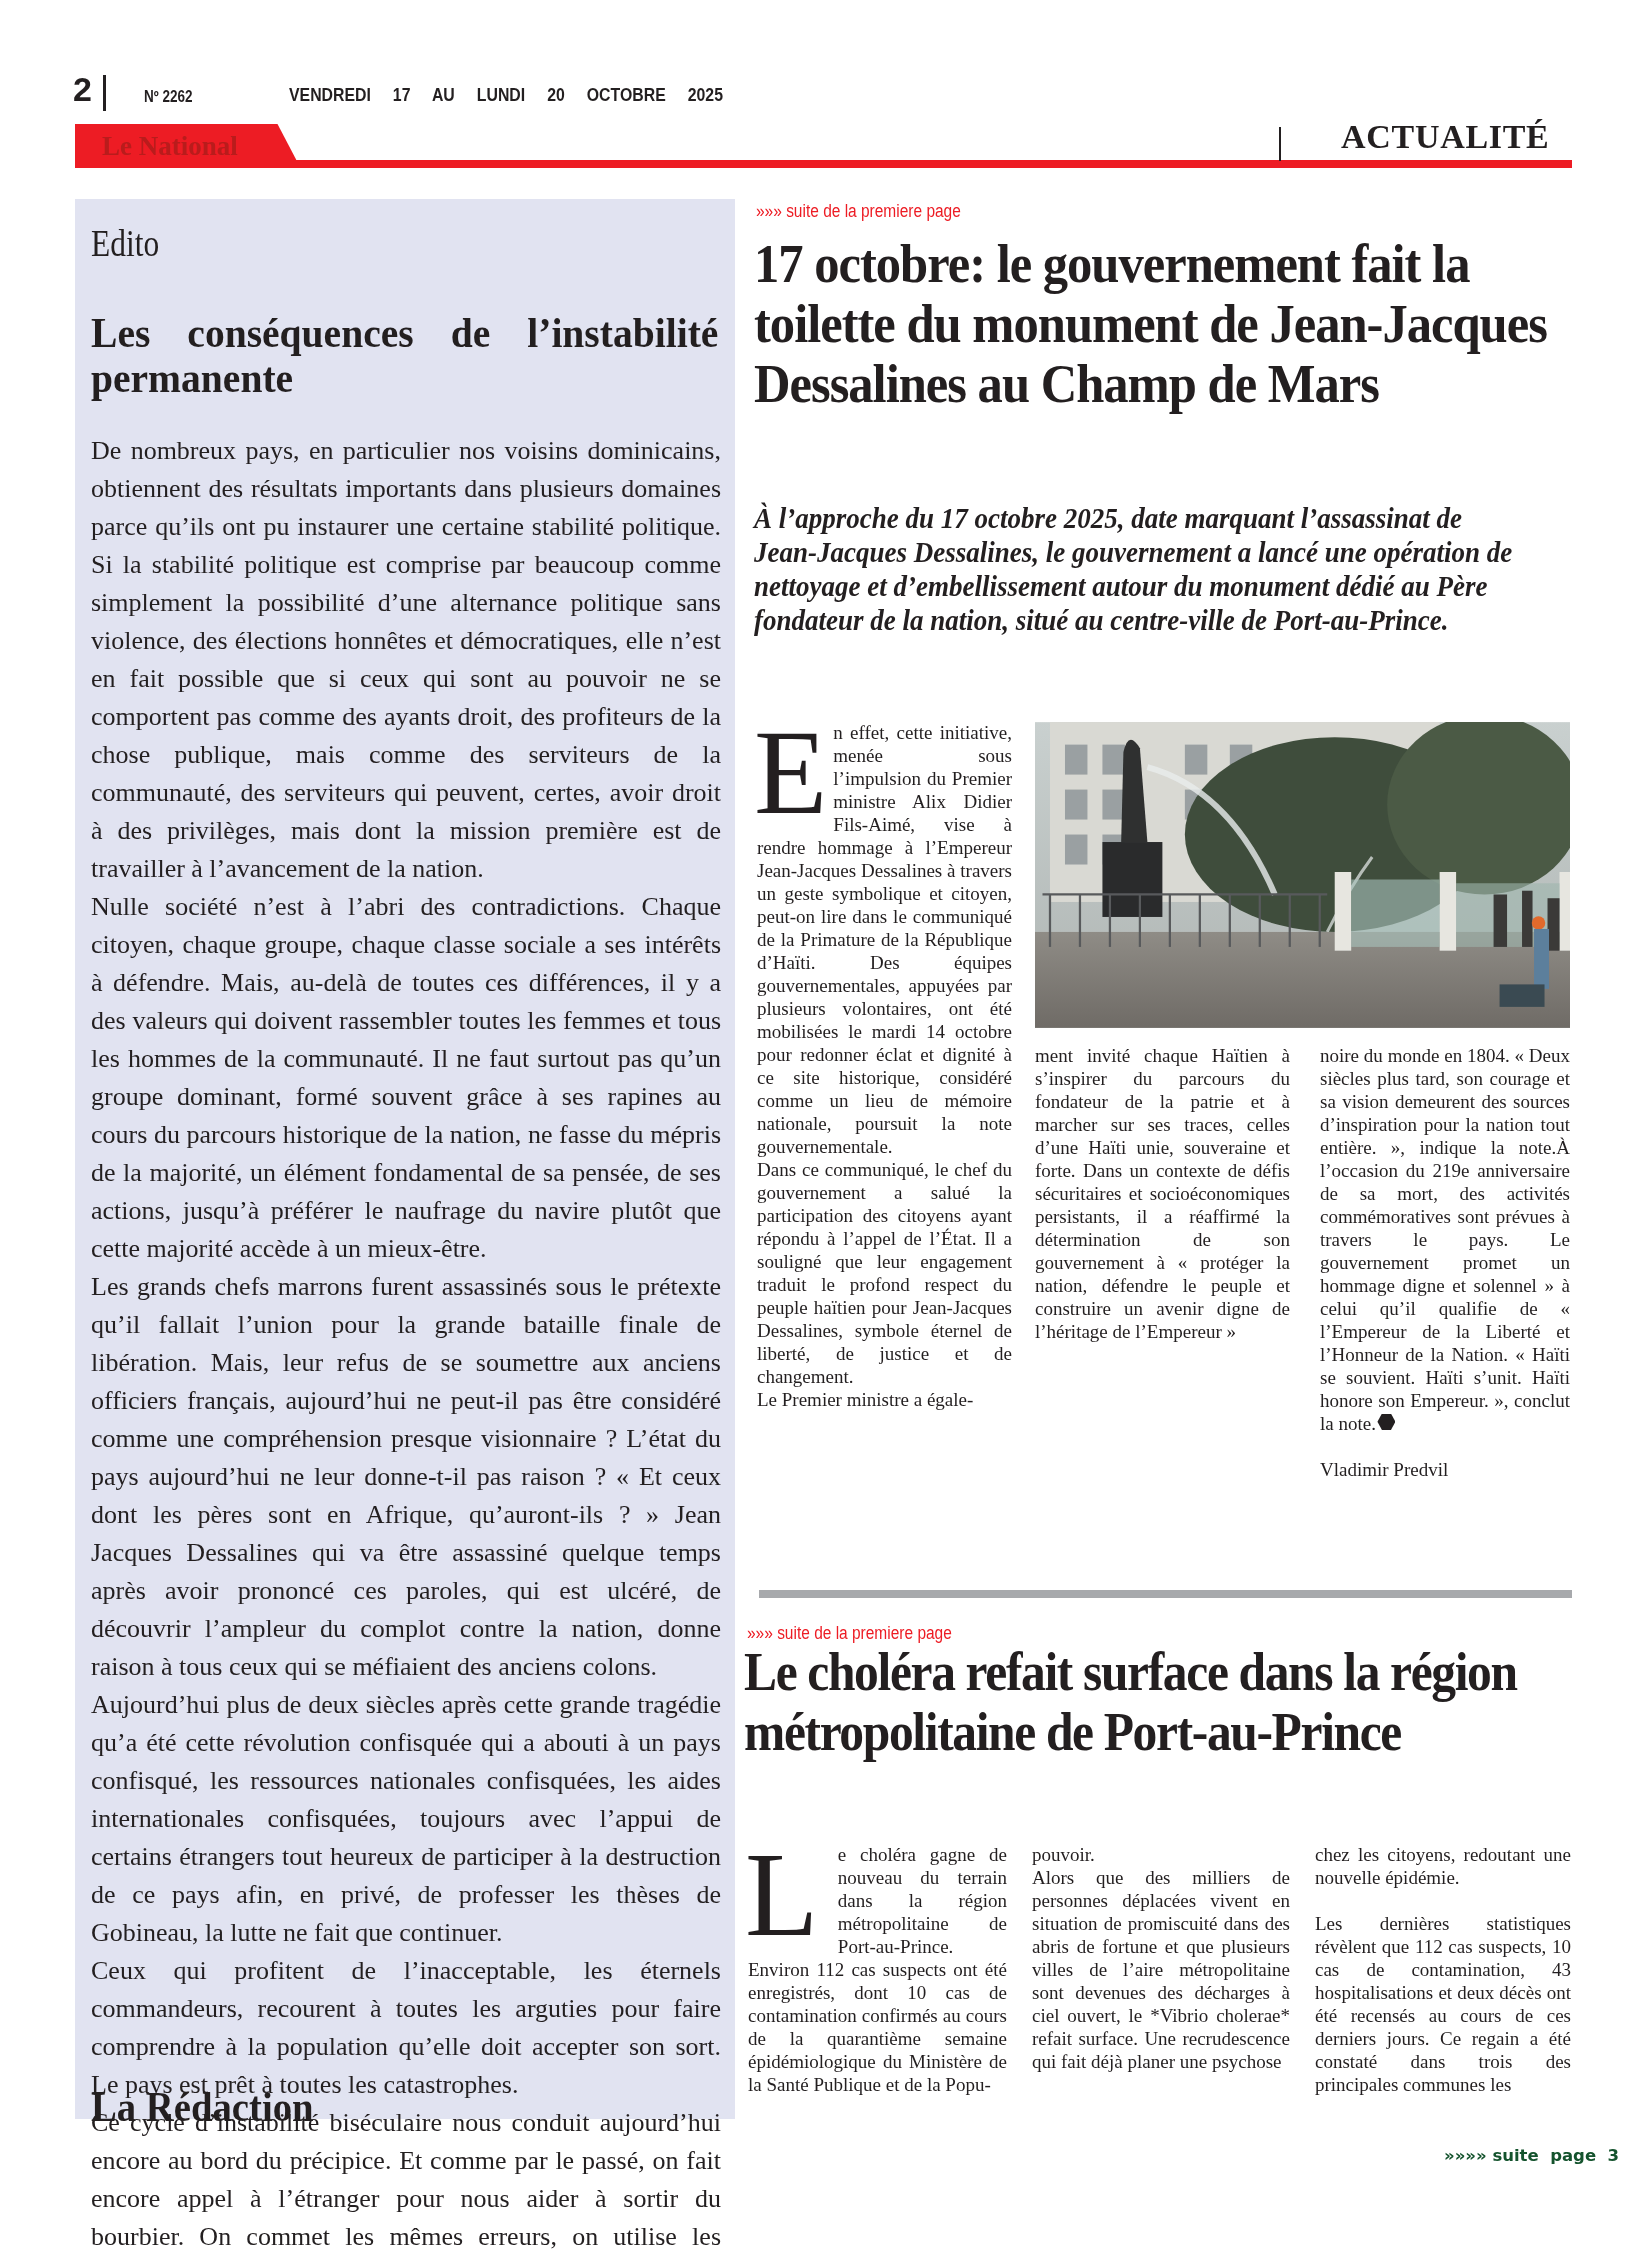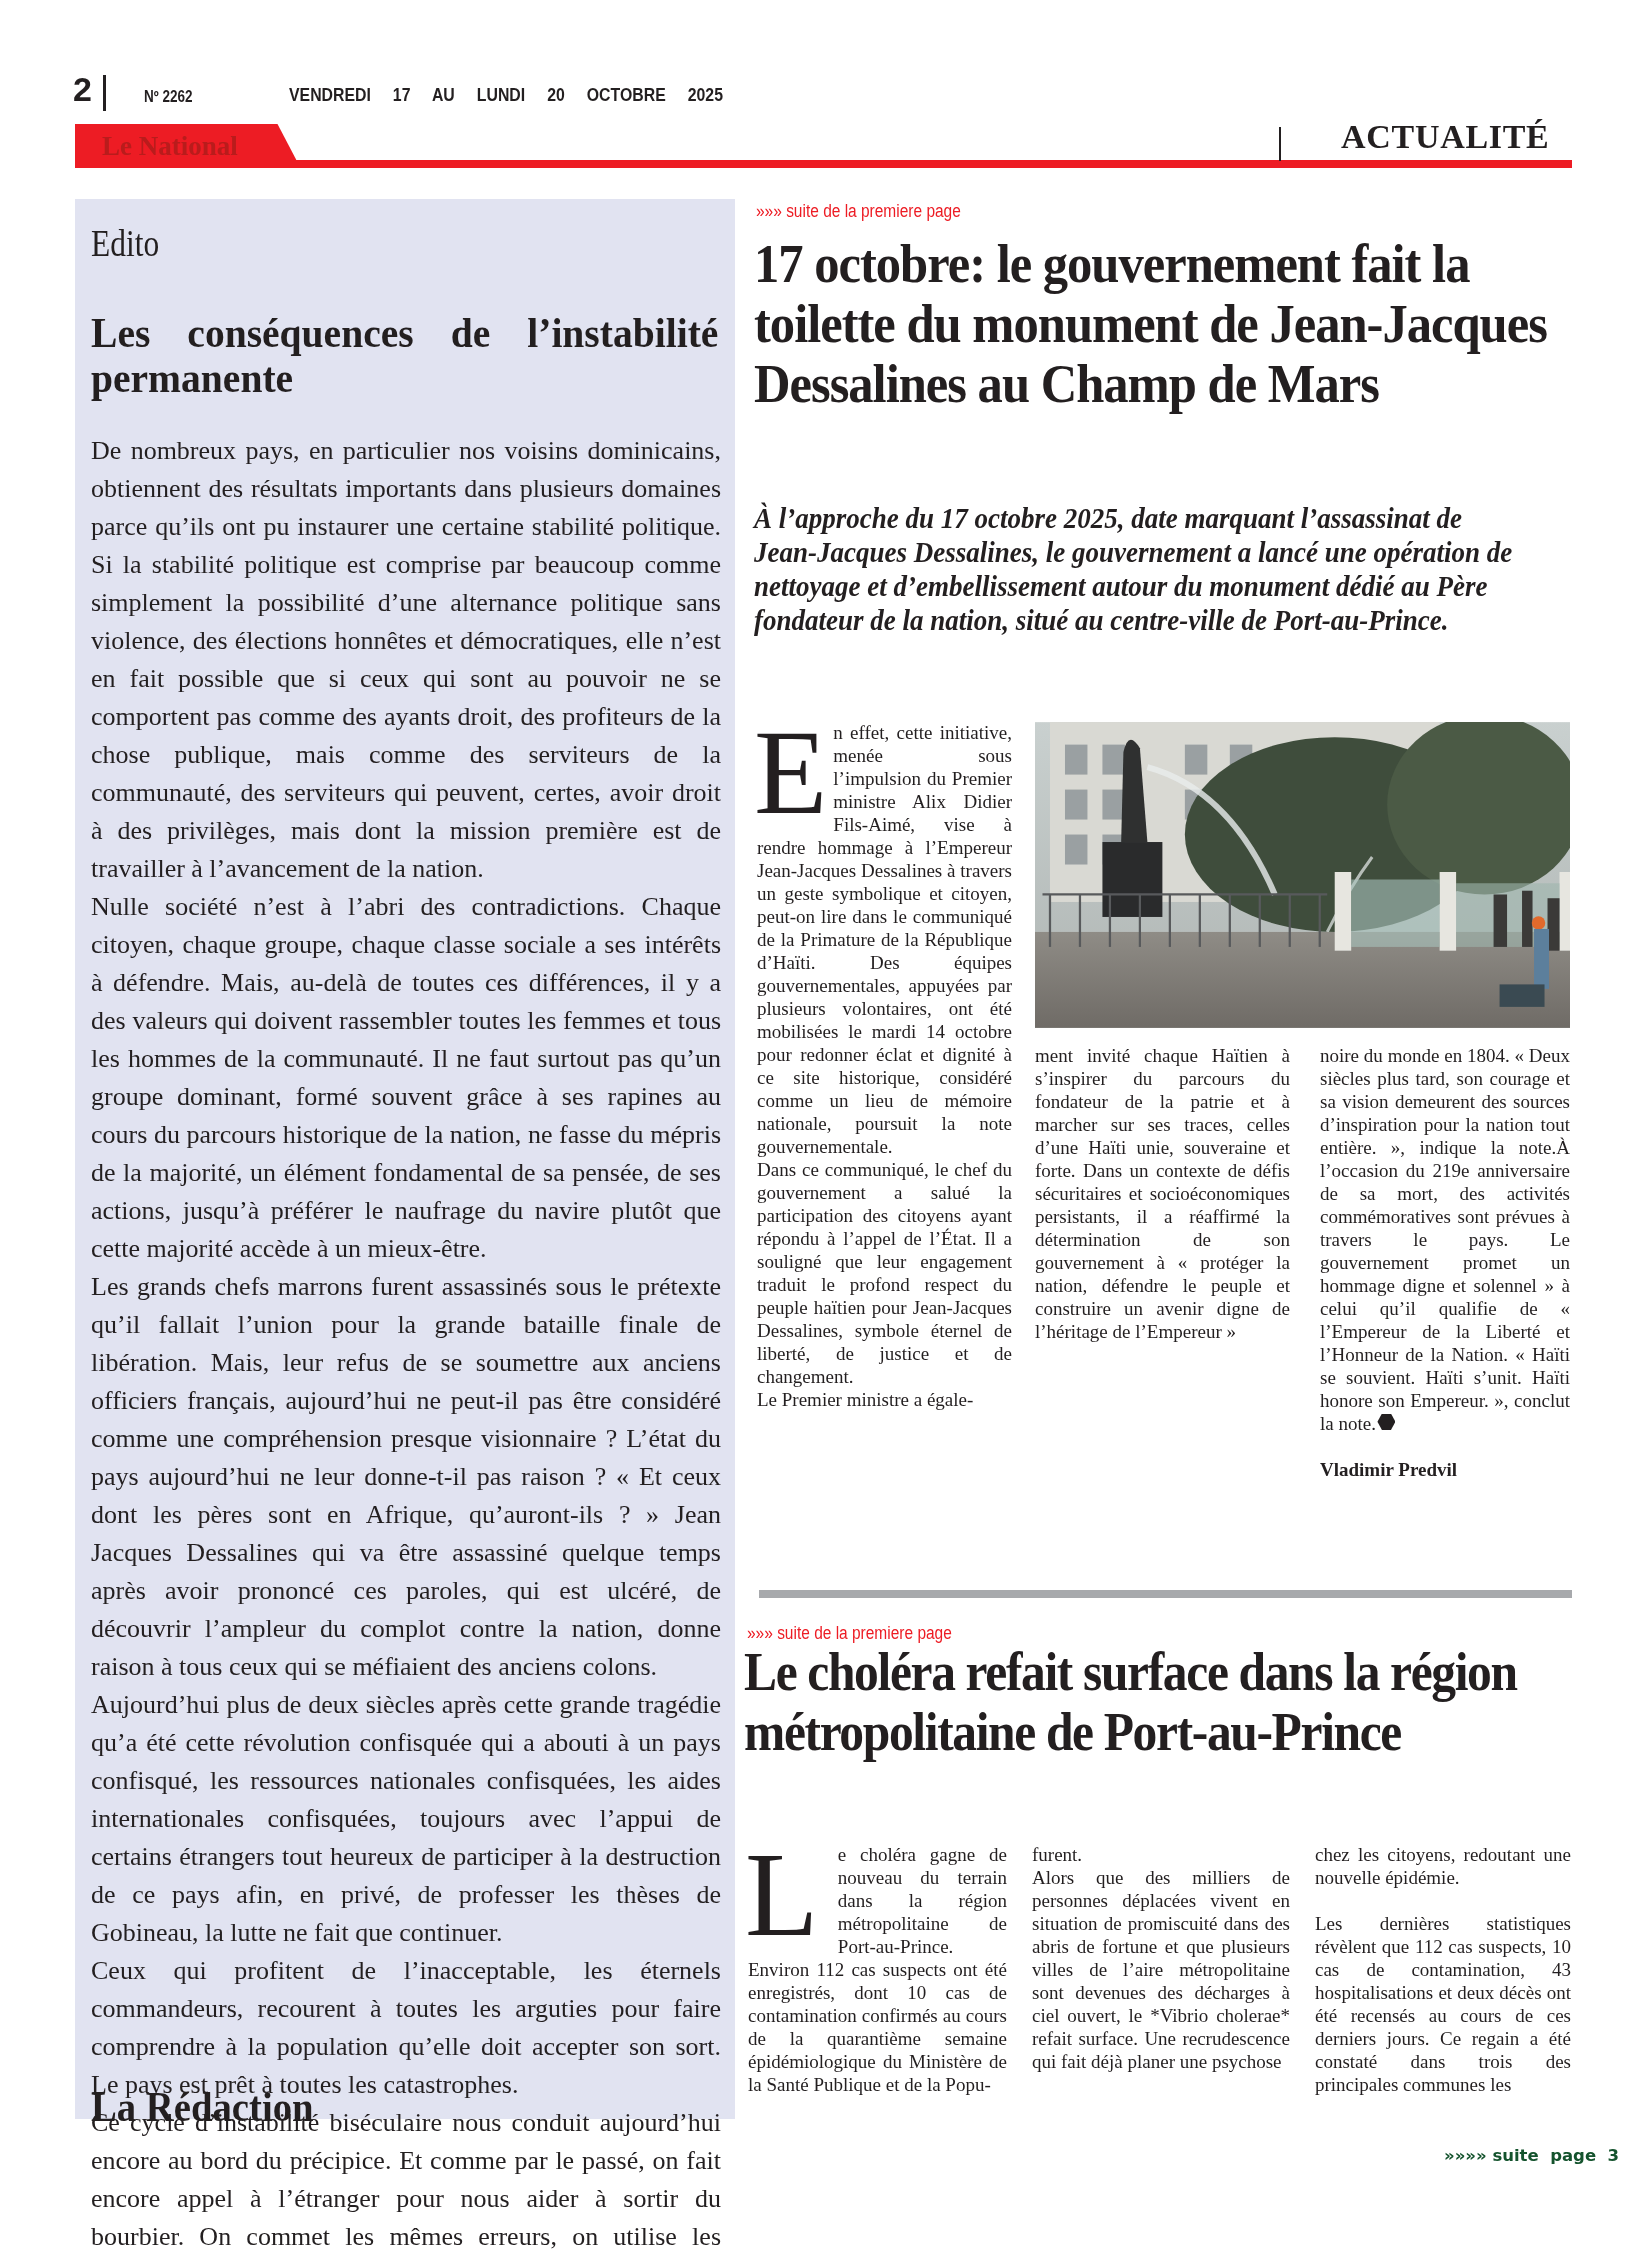--- a/index.html
+++ b/index.html
@@ -26,21 +26,21 @@
   .edito-sign { position:absolute; left:91px; top:2082px; font-weight:bold; font-size:43px; transform:scaleX(0.9); transform-origin:left; }
 
   
   .kicker-red { position:absolute; font-family:"Liberation Sans", sans-serif; color:#ed1c24; font-size:18px; transform:scaleX(0.86); transform-origin:left; white-space:nowrap; }
   .a1-title { position:absolute; left:754px; top:234px; width:870px; font-weight:bold; font-size:55px; line-height:60px; letter-spacing:-1.1px; transform:scaleX(0.92); transform-origin:left; }
   .a1-lede { position:absolute; left:754px; top:501px; width:862px; font-weight:bold; font-style:italic; font-size:30px; line-height:34px; transform:scaleX(0.9); transform-origin:left; }
   .col { position:absolute; font-size:19px; line-height:23px; text-align:justify; font-family:"Liberation Serif", serif; }
   .col p { margin:0; }
   .dropcap { float:left; font-size:120px; line-height:93px; margin:4.5px 6px -4.5px -3px; font-family:"Liberation Serif", serif; }
   .photo { position:absolute; left:1035px; top:722px; width:535px; height:306px; overflow:hidden; }
-  .byline { font-weight:bold; }
+  .byline { font-weight:normal; }
   .grey-rule { position:absolute; left:759px; top:1590px; width:813px; height:7.5px; background:#a7a9ac; }
 
   
   .a2-title { position:absolute; left:744px; top:1642px; width:900px; font-weight:bold; font-size:55px; line-height:60px; letter-spacing:-1.5px; transform:scaleX(0.9); transform-origin:left; }
   .suite-link { position:absolute; left:1444px; top:2146px; font-family:"DejaVu Sans", sans-serif; color:#14532d; font-size:16.5px; white-space:nowrap;font-weight:bold; }
 </style>
 </head>
 <body>
 
 <div class="pg-num">2</div>
@@ -153,21 +153,21 @@
 
 <div class="kicker-red" style="left:747px; top:1623px;">»»» suite de la premiere page</div>
 <h2 class="a2-title" style="margin:0">Le choléra refait surface dans la région métropolitaine de Port-au-Prince</h2>
 
 <div class="col" style="left:748px; top:1843px; width:259px;">
   <span class="dropcap" style="margin-right:19.5px;">L</span>
   <p>e choléra gagne de nouveau du terrain dans la région métropolitaine de Port-au-Prince. Environ 112 cas suspects ont été enregistrés, dont 10 cas de contamination confirmés au cours de la quarantième semaine épidémiologique du Ministère de la Santé Publique et de la Popu-</p>
 </div>
 
 <div class="col" style="left:1032px; top:1843px; width:258px;">
-  <p>furent.</p>
+  <p>pouvoir.</p>
   <p>Alors que des milliers de personnes déplacées vivent en situation de promiscuité dans des abris de fortune et que plusieurs villes de l’aire métropolitaine sont devenues des décharges à ciel ouvert, le *Vibrio cholerae* refait surface. Une recrudescence qui fait déjà planer une psychose</p>
 </div>
 
 <div class="col" style="left:1315px; top:1843px; width:256px;">
   <p>chez les citoyens, redoutant une nouvelle épidémie.</p>
   <p style="margin-top:22.5px;">Les dernières statistiques révèlent que 112 cas suspects, 10 cas de contamination, 43 hospitalisations et deux décès ont été recensés au cours de ces derniers jours. Ce regain a été constaté dans trois des principales communes les</p>
 </div>
 
 <div class="suite-link" style="white-space:pre">»»»» suite  page  3</div>
 

